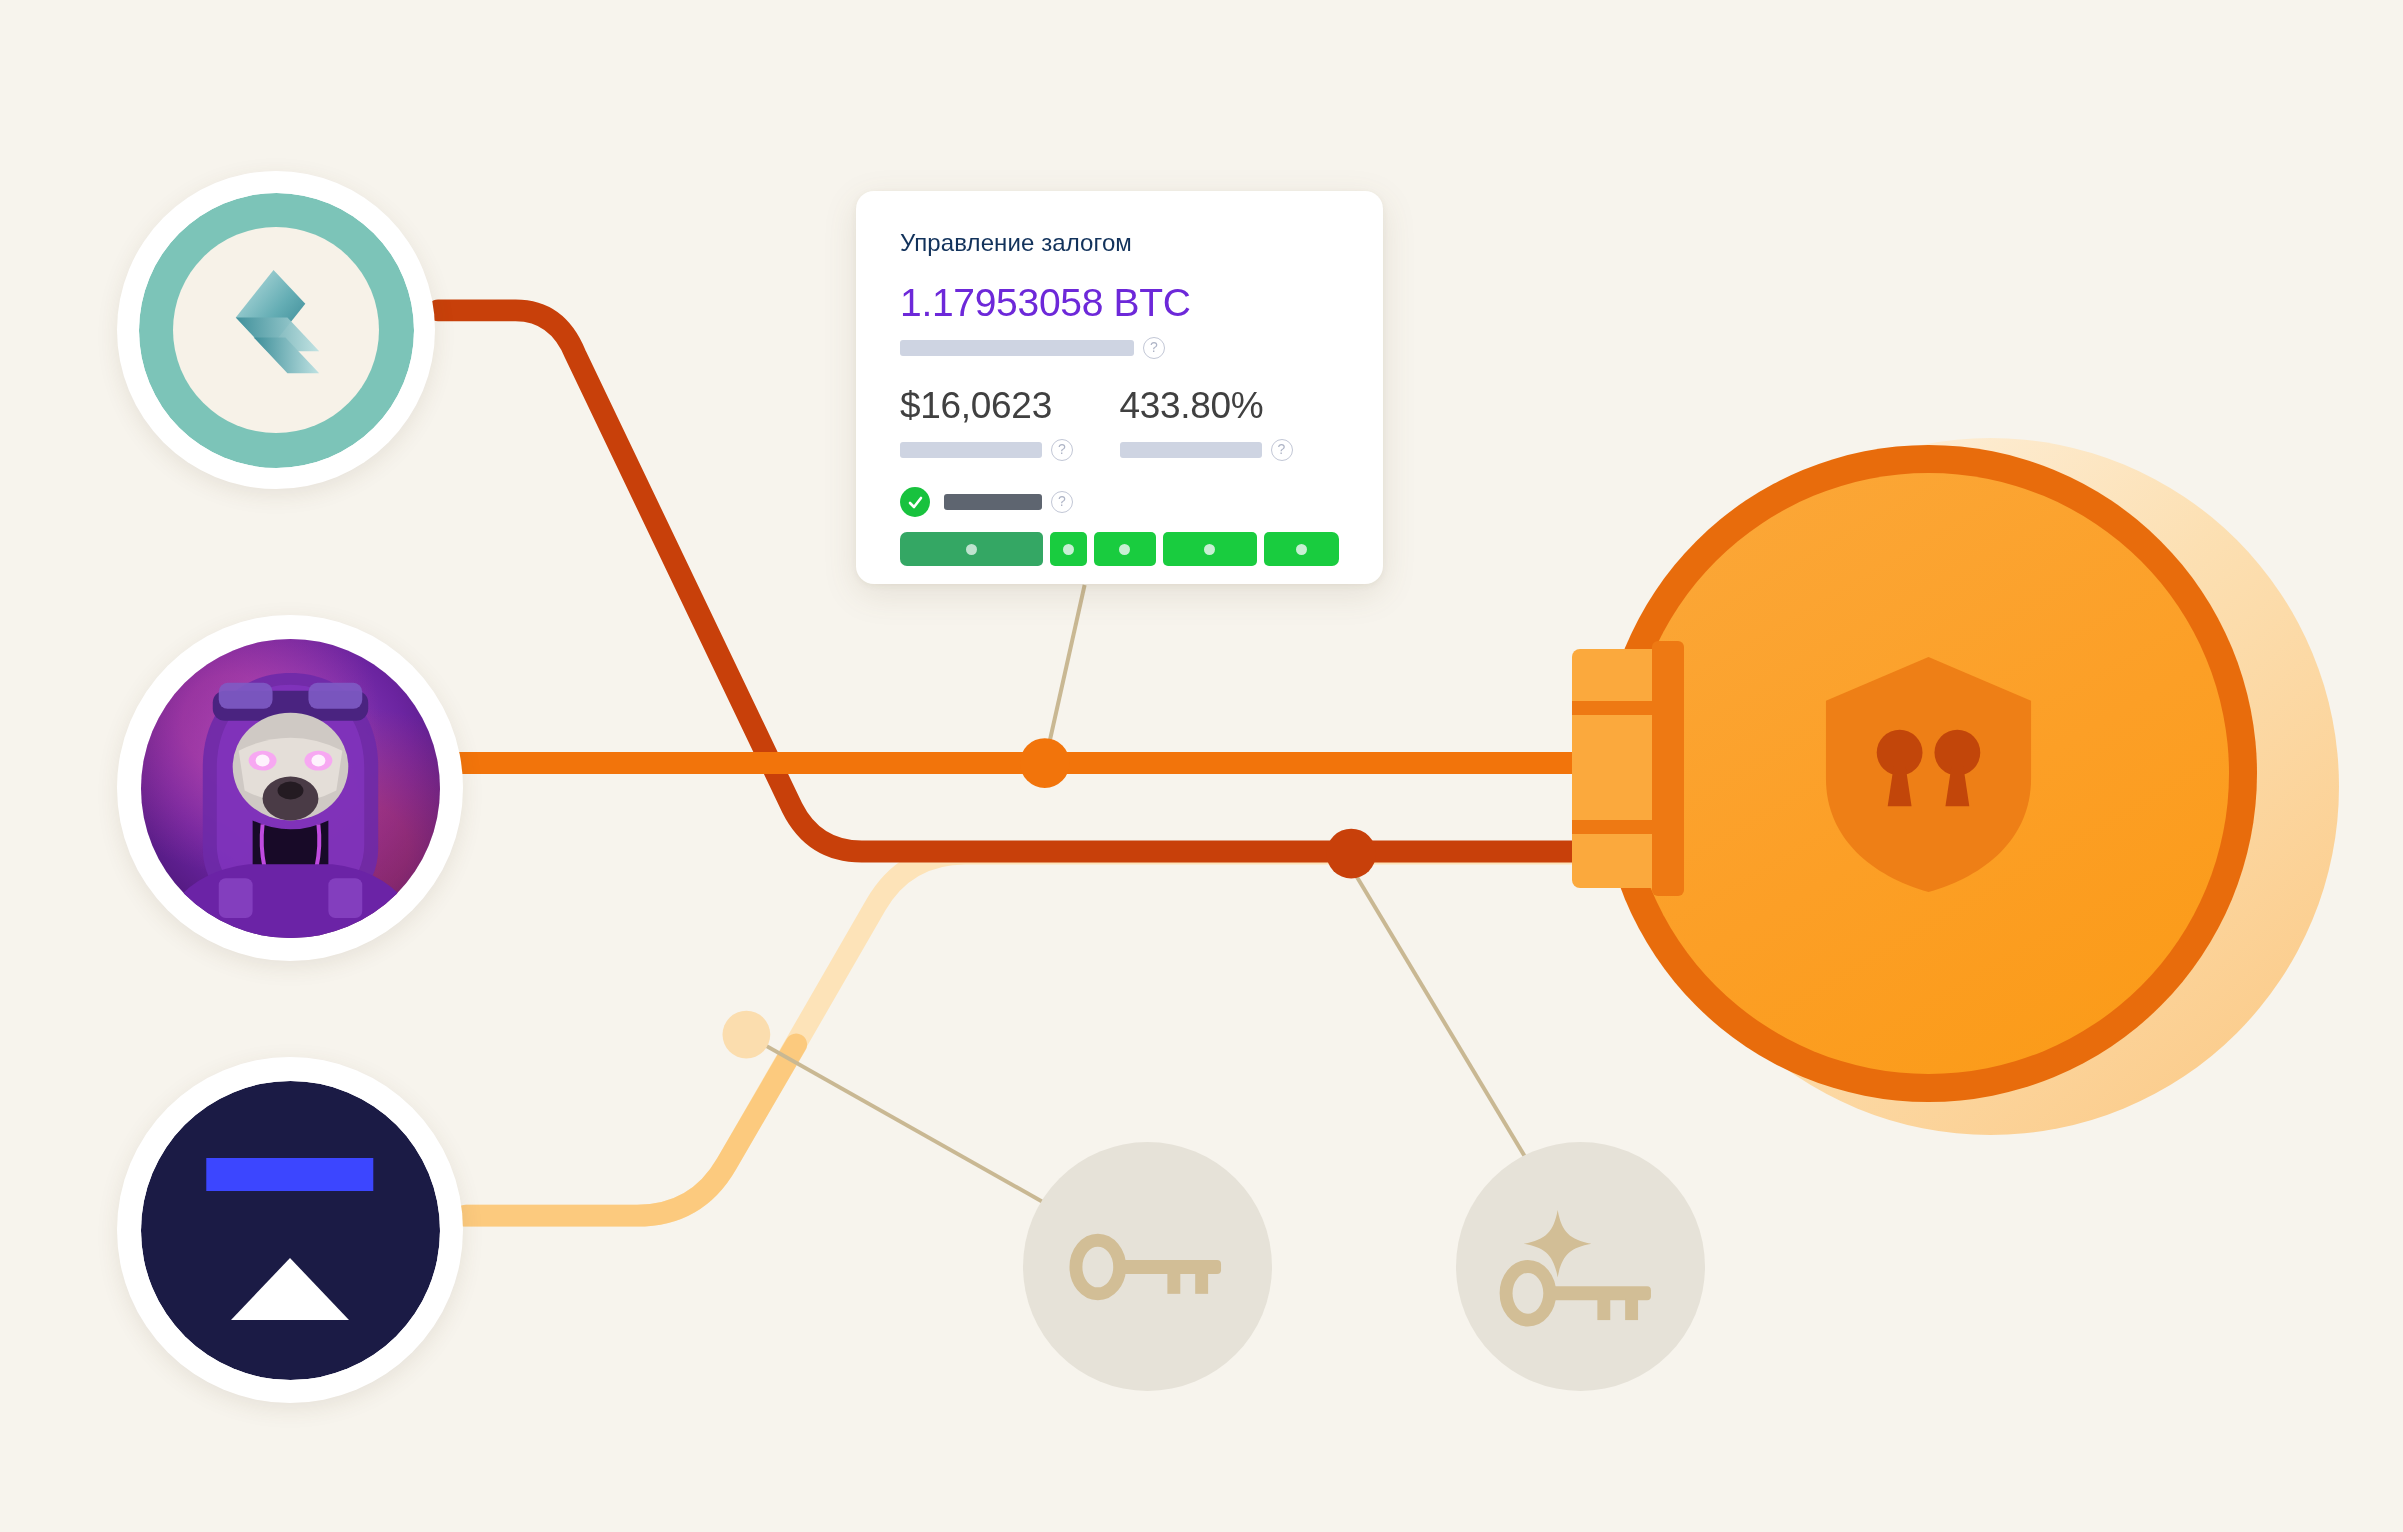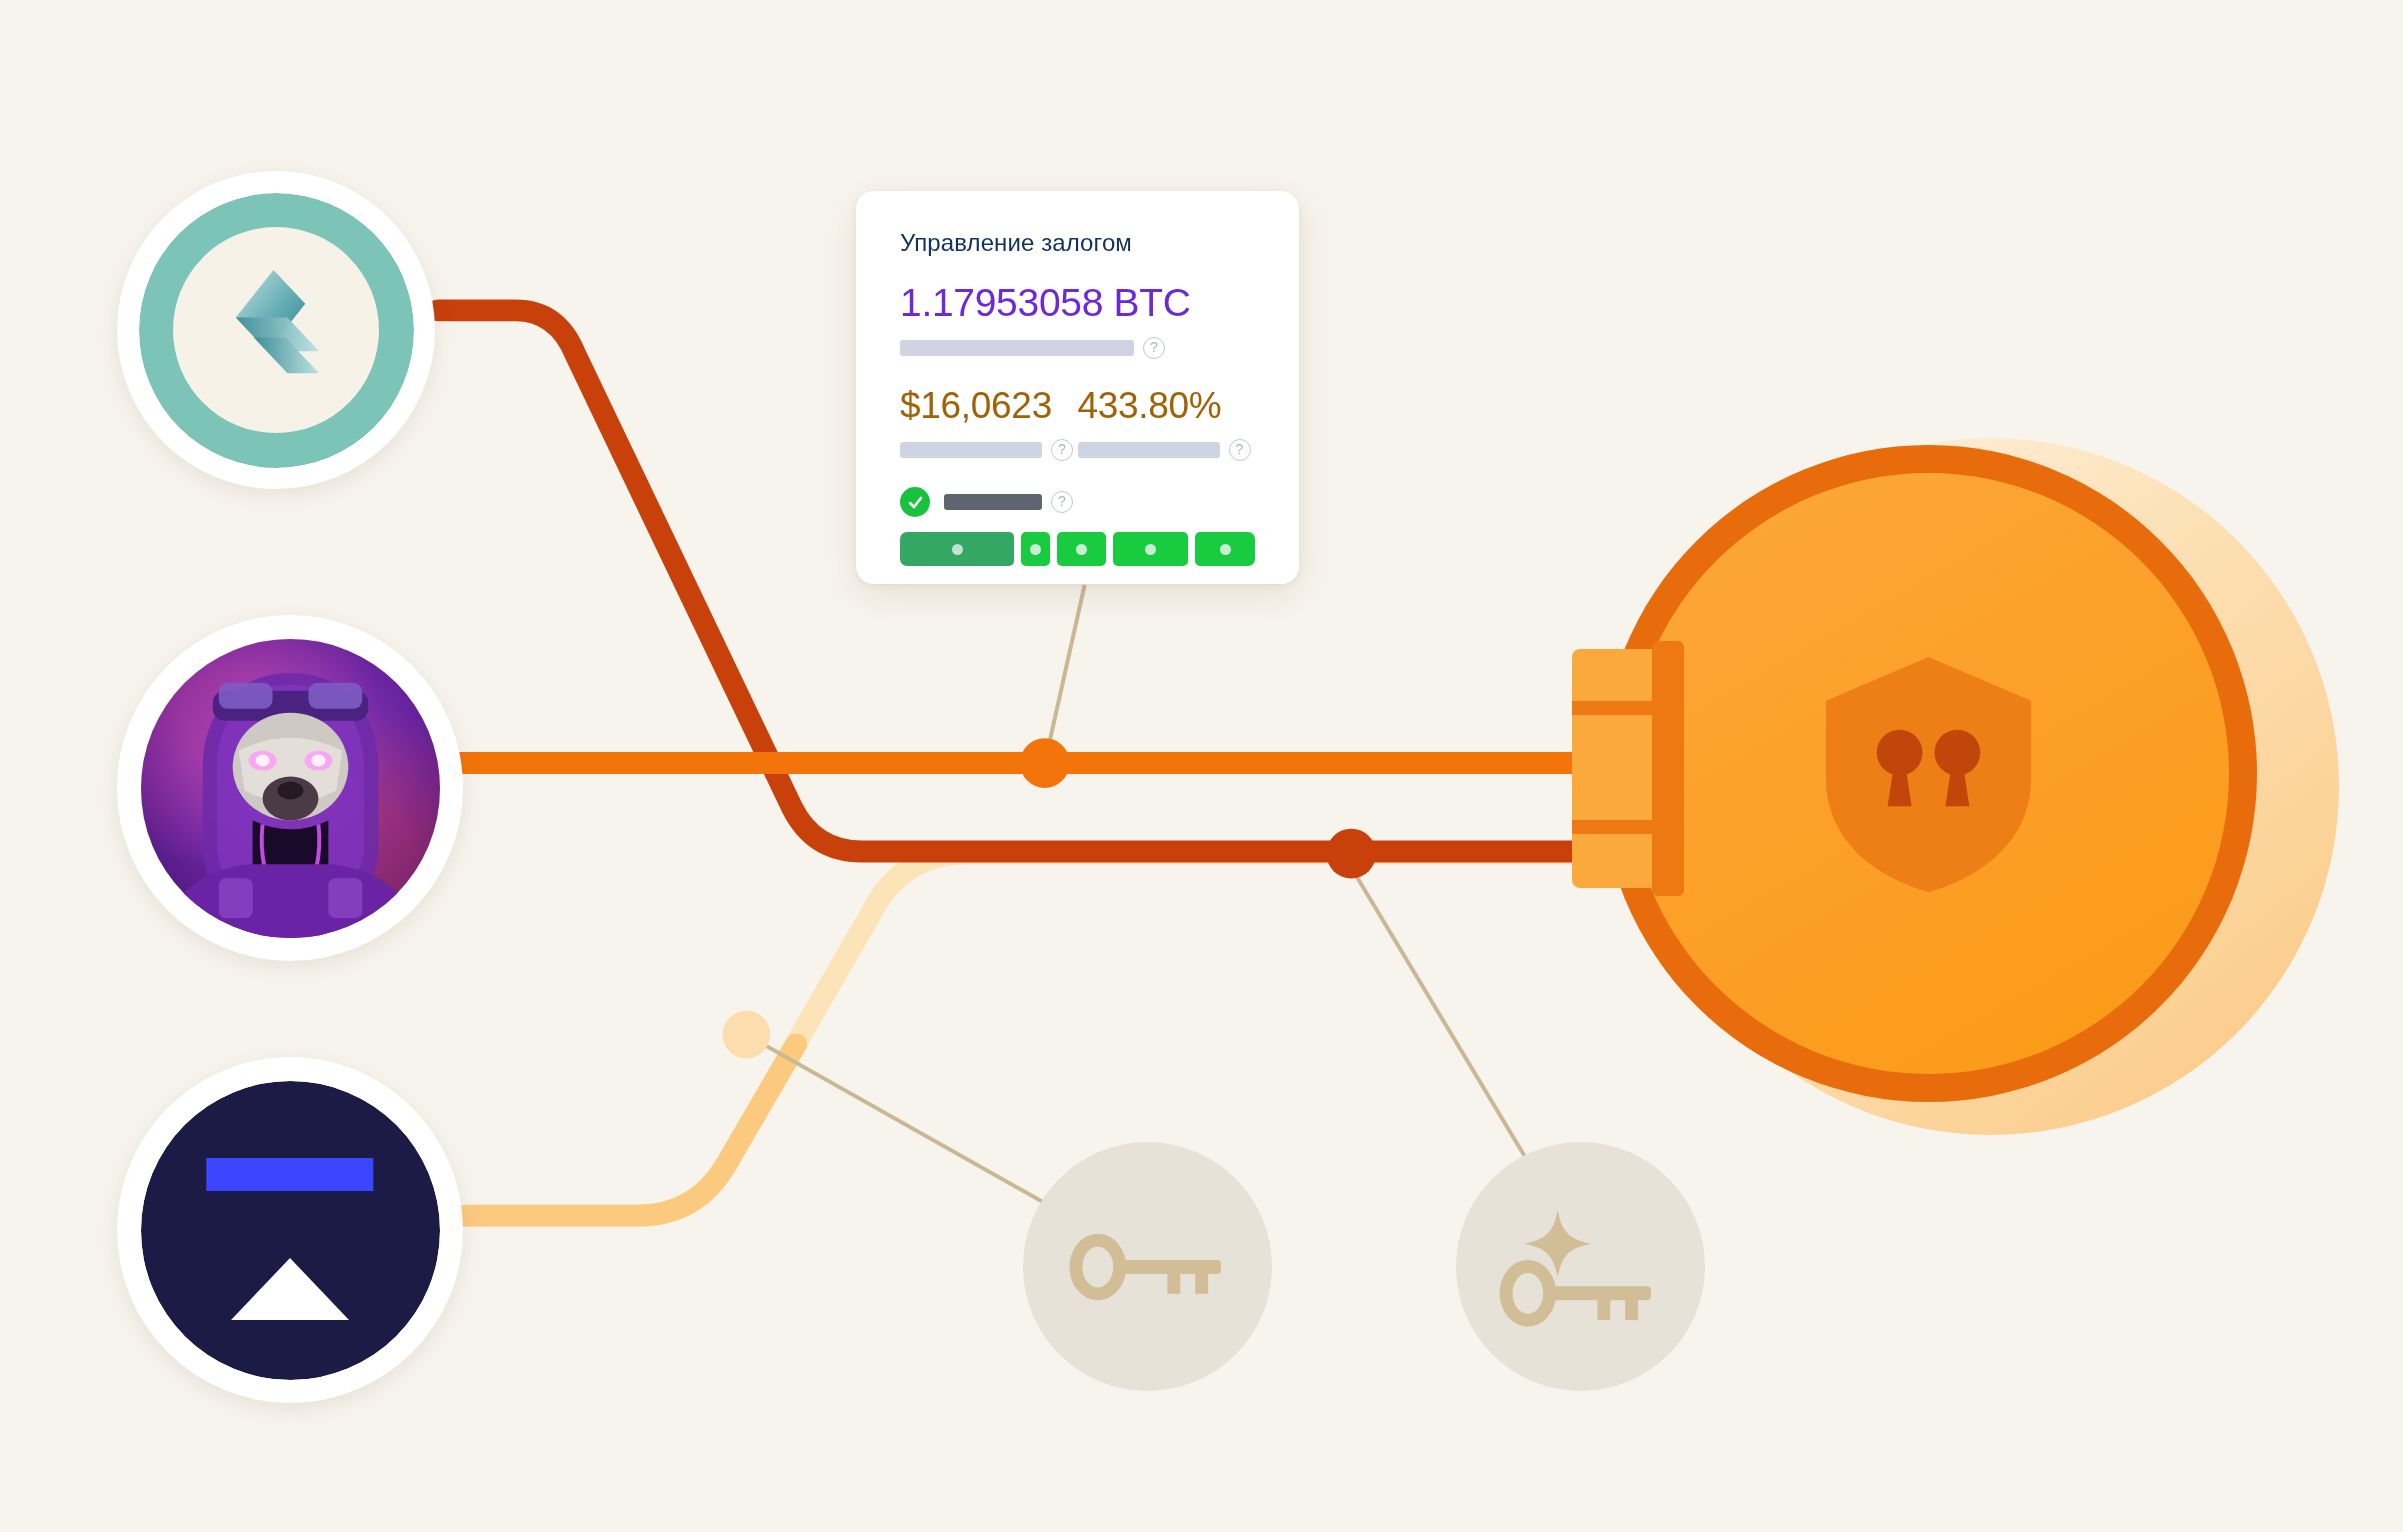--- a/index.html
+++ b/index.html
@@ -86,38 +86,38 @@
     background:linear-gradient(150deg,#FBA83A 0%,#FC9F26 55%,#FB9A15 100%);
     display:flex; align-items:center; justify-content:center;
   }
   .hinge{
     position:absolute; background:#FBA93D; border-radius:8px;
   }
   .hinge .seam{ position:absolute; left:0; right:0; height:14px; background:#EE7913; }
 
   
   #card{
-    position:absolute; left:856px; top:191px; width:443px; height:393px;
+    position:absolute; left:856px; top:191px; width:527px; height:393px;
     background:#FFFFFF; border-radius:18px;
     box-shadow:0 10px 34px rgba(110,95,60,.13), 0 2px 6px rgba(110,95,60,.07);
     padding:38px 44px 0 44px;
   }
   .card-title{ font-size:24px; color:#12325B; letter-spacing:0.1px; }
   .card-amount{ font-size:39px; color:#6d28d9; margin-top:24px; letter-spacing:-0.3px; }
   .skel{ height:16px; border-radius:3px; background:#CED4E2; display:inline-block; vertical-align:middle; }
   .skel-dark{ background:#5E6570; }
   .qmark{
     display:inline-block; width:22px; height:22px; border-radius:50%;
     border:1.8px solid #C2C7D6; color:#AEB4C6; font-size:14px; line-height:19px;
     text-align:center; margin-left:9px; vertical-align:middle;
   }
   .row-skel{ margin-top:12px; display:flex; align-items:center; }
   .stats{ display:flex; margin-top:26px; }
   .stat{ width:50%; }
-  .stat-val{ font-size:37px; color:#a16207; letter-spacing:-0.3px; }
+  .stat-val{ font-size:37px; color:#404040; letter-spacing:-0.3px; }
   .check{
     width:30px; height:30px; border-radius:50%; background:#18C23E;
     display:inline-flex; align-items:center; justify-content:center;
     margin-right:14px;
   }
   .segments{ display:flex; gap:7px; margin-top:15px; }
   .seg{
     height:34px; border-radius:5px; background:#19CC3F;
     display:flex; align-items:center; justify-content:center;
   }

